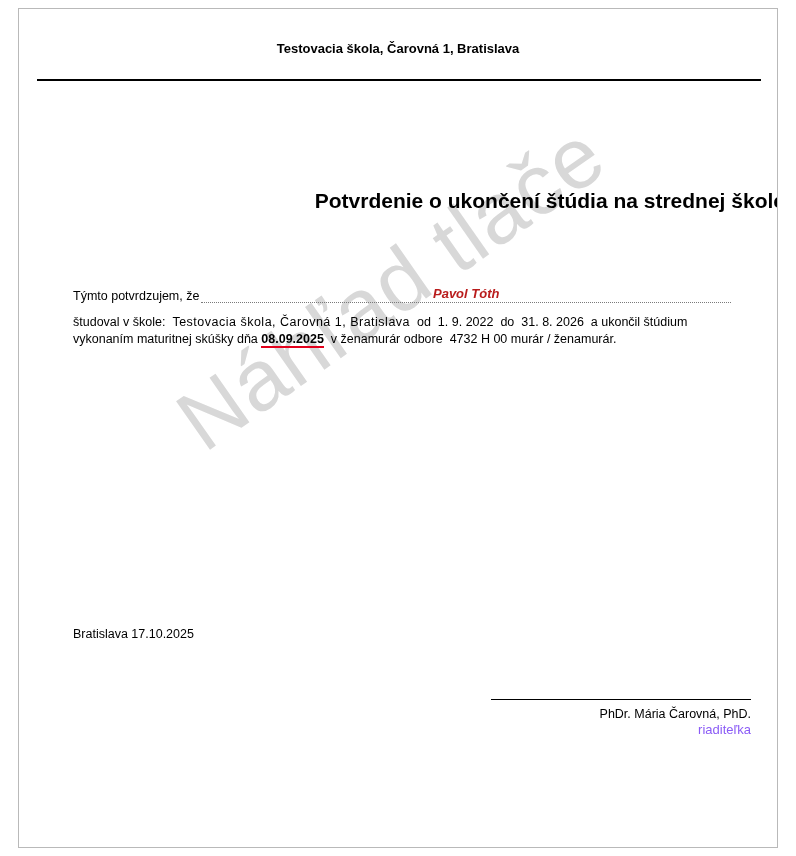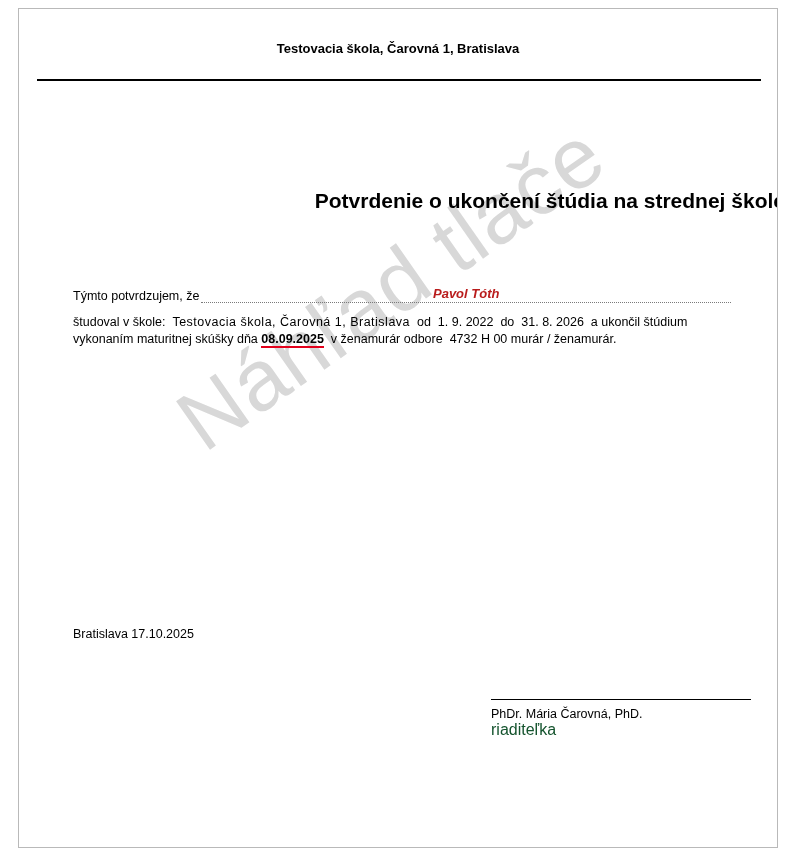--- a/index.html
+++ b/index.html
@@ -164,36 +164,36 @@
     color: #000;
     margin-top: 28px;
   }
 
   
   .sig {
     position: absolute;
     right: 26px;
     top: 690px;
     width: 260px;
-    text-align: left;
+    text-align: right;
   }
   .sig-line {
     width: 100%;
     height: 1px;
     background: #000;
     margin-bottom: 6px;
   }
   .sig-name {
     font-size: 12.5px;
     color: #000;
     line-height: 16px;
   }
   .sig-role {
-    font-size: 16px;
-    color: #14532d;
+    font-size: 13px;
+    color: #8b5cf6;
     line-height: 16px;
   }
 </style>
 </head>
 <body>
 
 <div class="page">
   <div class="sheet">
     <div class="content">
 

